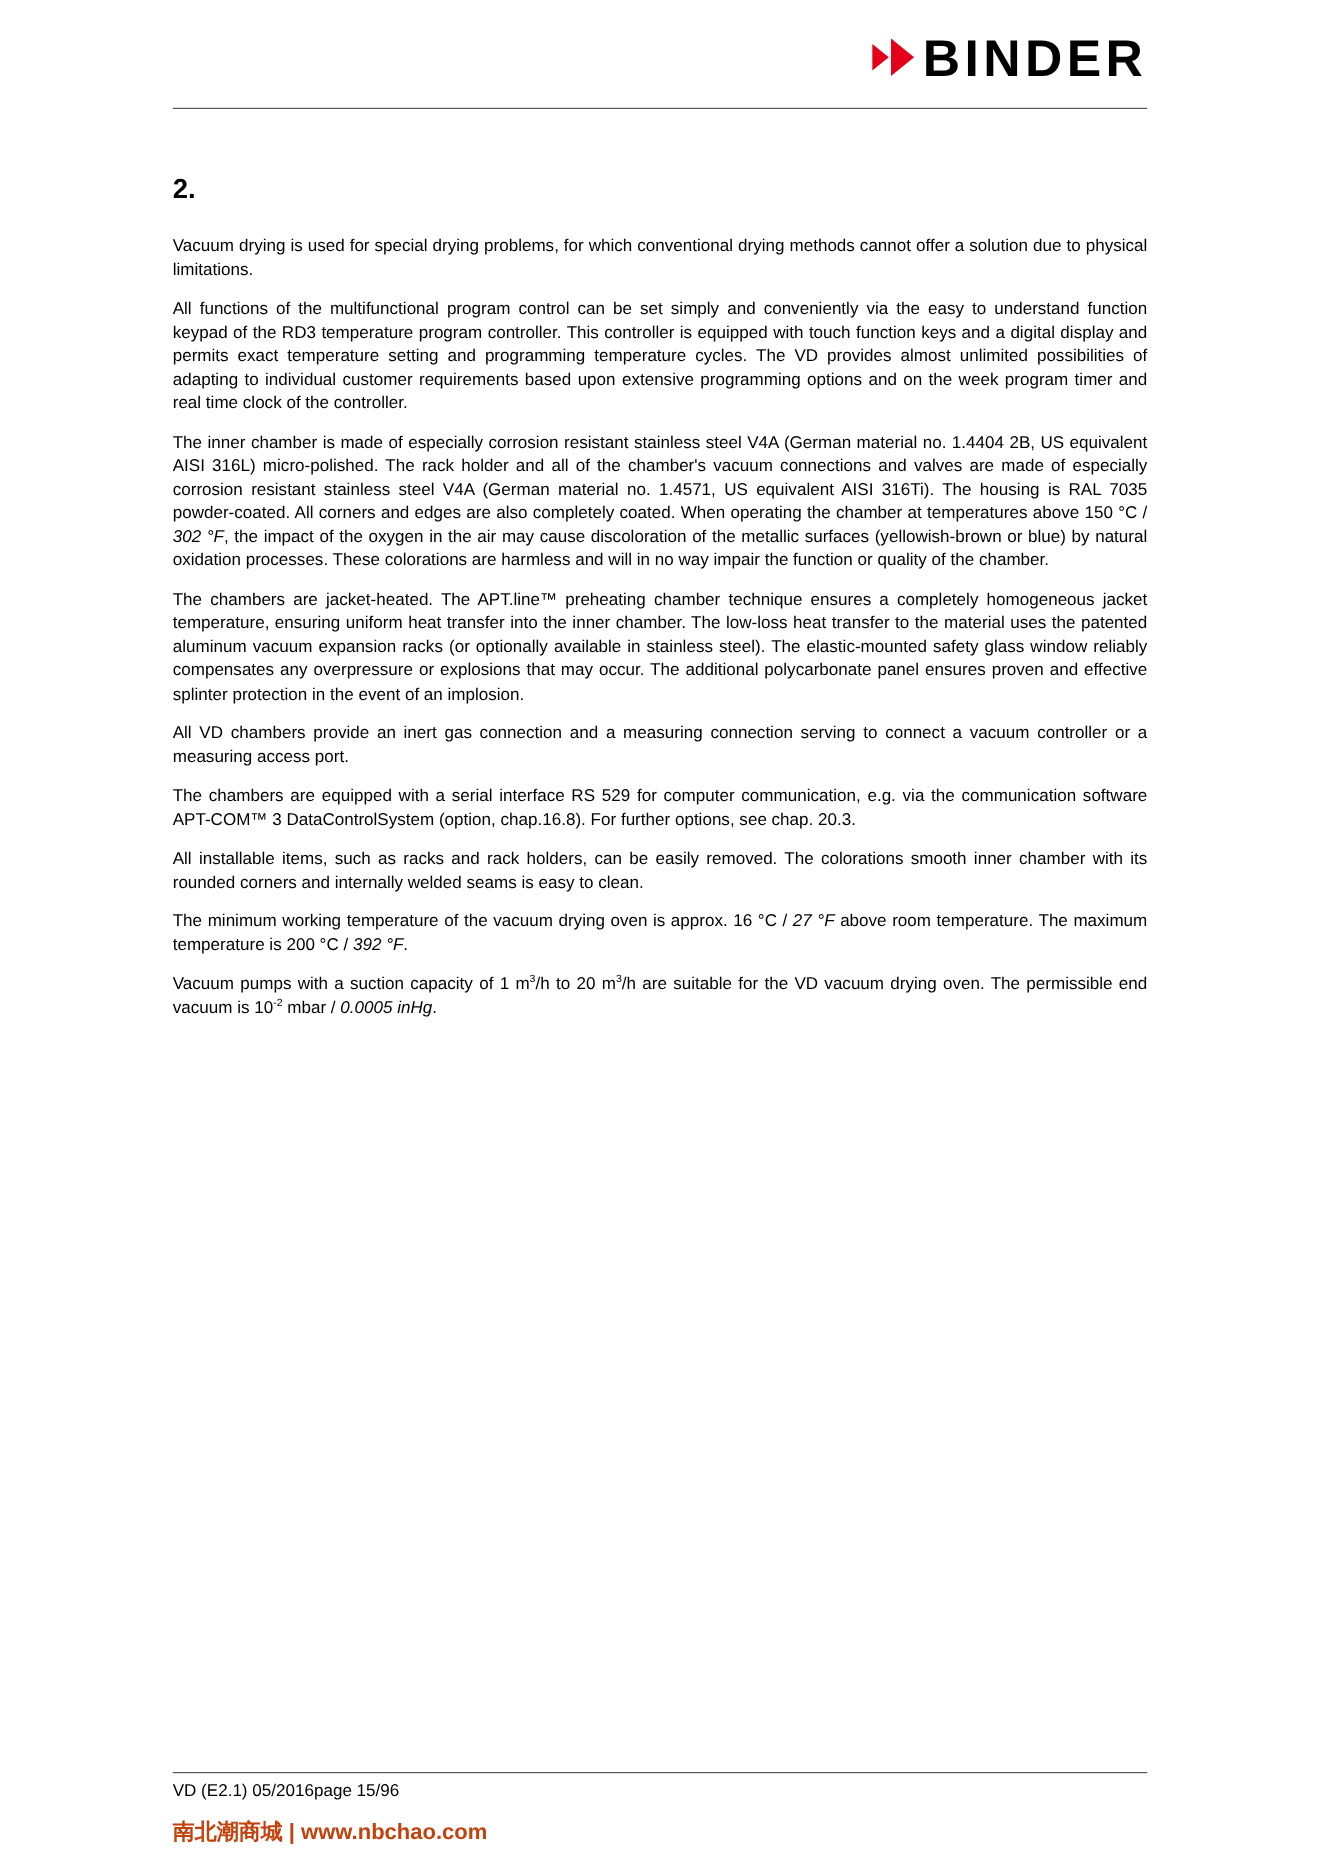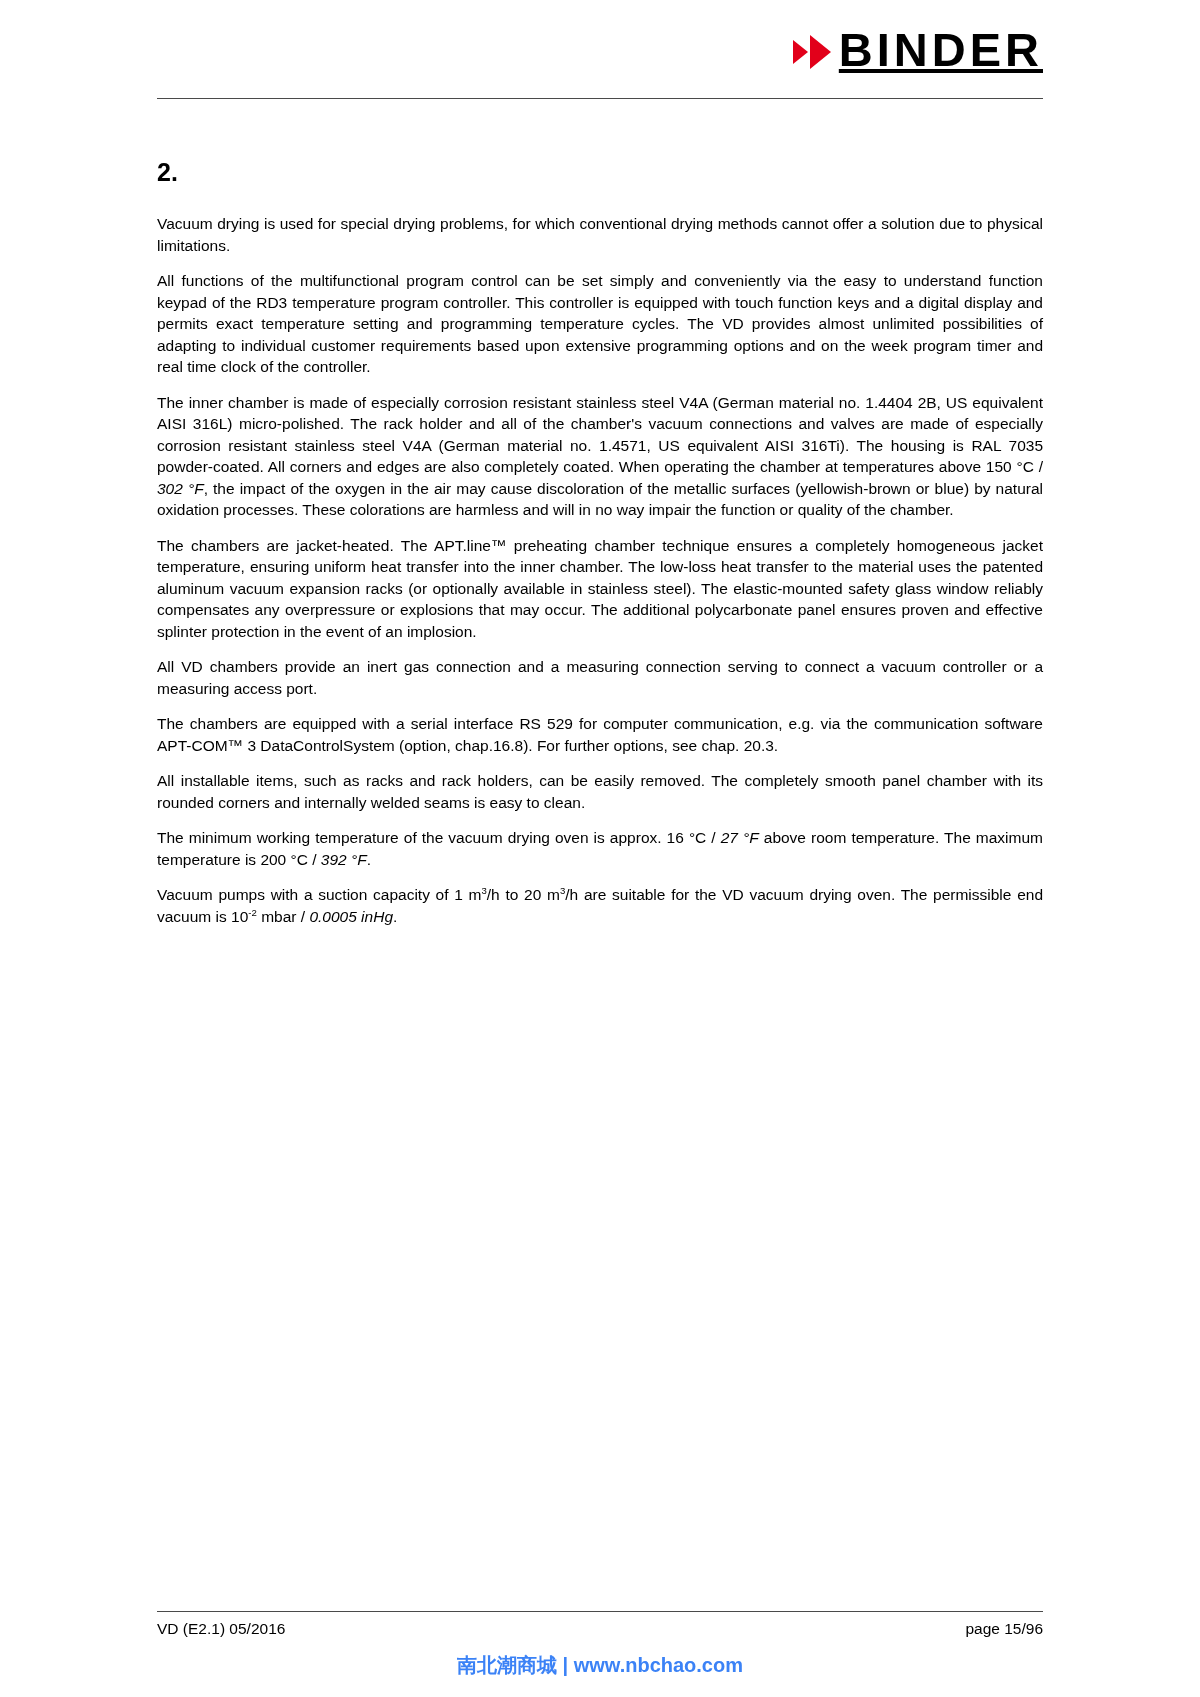--- a/index.html
+++ b/index.html
@@ -15,23 +15,23 @@
     overflow: hidden;
   }
 
   .content { padding: 0 157px; }
 
   
   .header { padding-top: 26px; }
   .logo {
     display: flex;
     justify-content: flex-end;
+    align-items: center;
     gap: 8px;
     height: 52px;
-    text-decoration: underline;
   }
   .logo-arrows { display: flex; align-items: center; }
   .tri { display: inline-block; width: 0; height: 0; }
   .tri-small {
     border-top: 12px solid transparent;
     border-bottom: 12px solid transparent;
     border-left: 15px solid #e2001a;
     margin-right: 2px;
   }
   .tri-big {
@@ -80,30 +80,29 @@
   
   .footer {
     position: absolute;
     left: 157px;
     right: 157px;
     bottom: 18px;
   }
   .footer-rule { border-top: 1.5px solid #4a4a4a; }
   .footer-row {
     display: flex;
-    justify-content: space-between;
     margin-top: 8px;
     font-size: 15.5px;
   }
   .watermark {
     margin-top: 14px;
-    text-align: center;
+    text-align: left;
     font-size: 20px;
     font-weight: bold;
-    color: #3b82f6;
+    color: #c2410c;
   }
 </style>
 </head>
 <body>
 
 <div class="page">
 
   <div class="content header">
     <div class="logo">
       <span class="logo-arrows">
@@ -120,21 +119,21 @@
       <span class="heading-num">2.</span>
     </h1>
 
     <div class="body-text">
       <p><span>Vacuum drying is used for special drying problems, for which conventional drying methods cannot offer a solution due to physical limitations.</span></p>
       <p><span>All functions of the multifunctional program control can be set simply and conveniently via the easy to understand function keypad of the RD3 temperature program controller. This controller is equipped with touch function keys and a digital display and permits exact temperature setting and programming temperature cycles. The VD provides almost unlimited possibilities of adapting to individual customer requirements based upon extensive programming options and on the week program timer and real time clock of the controller.</span></p>
       <p><span>The inner chamber is made of especially corrosion resistant stainless steel V4A (German material no. 1.4404 2B, US equivalent AISI 316L) micro-polished. The rack holder and all of the chamber's vacuum connections and valves are made of especially corrosion resistant stainless steel V4A (German material no. 1.4571, US equivalent AISI 316Ti). The housing is RAL 7035 powder-coated. All corners and edges are also completely coated. When operating the chamber at temperatures above 150 °C / </span><i>302 °F</i><span>, the impact of the oxygen in the air may cause discoloration of the metallic surfaces (yellowish-brown or blue) by natural oxidation processes. These colorations are harmless and will in no way impair the function or quality of the chamber.</span></p>
       <p><span>The chambers are jacket-heated. The APT.line™ preheating chamber technique ensures a completely homogeneous jacket temperature, ensuring uniform heat transfer into the inner chamber. The low-loss heat transfer to the material uses the patented aluminum vacuum expansion racks (or optionally available in stainless steel). The elastic-mounted safety glass window reliably compensates any overpressure or explosions that may occur. The additional polycarbonate panel ensures proven and effective splinter protection in the event of an implosion.</span></p>
       <p><span>All VD chambers provide an inert gas connection and a measuring connection serving to connect a vacuum controller or a measuring access port.</span></p>
       <p><span>The chambers are equipped with a serial interface RS 529 for computer communication, e.g. via the communication software APT-COM™ 3 DataControlSystem (option, chap.16.8). For further options, see chap. 20.3.</span></p>
-      <p><span>All installable items, such as racks and rack holders, can be easily removed. The completely smooth panel chamber with its rounded corners and internally welded seams is easy to clean.</span></p>
+      <p><span>All installable items, such as racks and rack holders, can be easily removed. The colorations smooth inner chamber with its rounded corners and internally welded seams is easy to clean.</span></p>
       <p><span>The minimum working temperature of the vacuum drying oven is approx. 16 °C / </span><i>27 °F</i><span> above room temperature. The maximum temperature is 200 °C / </span><i>392 °F</i><span>.</span></p>
       <p><span>Vacuum pumps with a suction capacity of 1 m</span><sup>3</sup><span>/h to 20 m</span><sup>3</sup><span>/h are suitable for the VD vacuum drying oven. The permissible end vacuum is 10</span><sup>-2</sup><span> mbar / </span><i>0.0005 inHg</i><span>.</span></p>
     </div>
   </div>
 
   <div class="footer">
     <div class="footer-rule"></div>
     <div class="footer-row">
       <span>VD (E2.1) 05/2016</span>
       <span>page 15/96</span>

